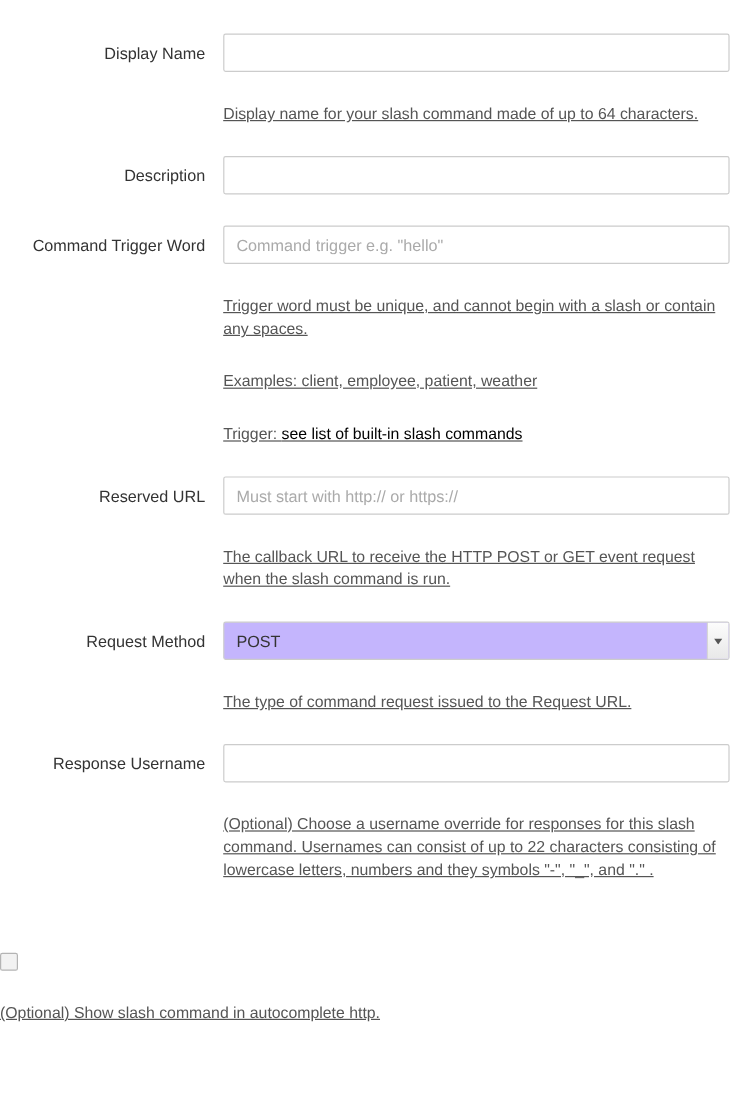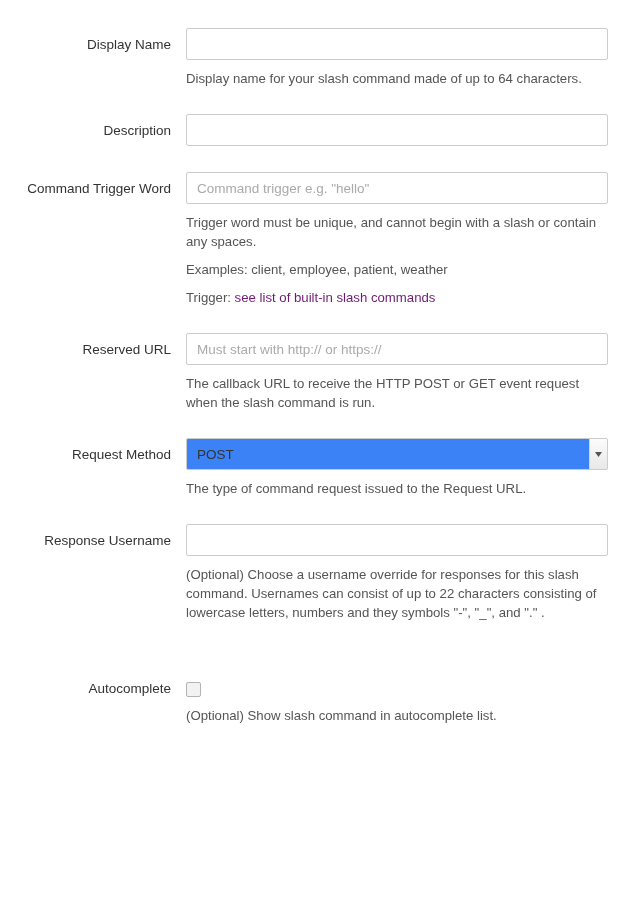--- a/index.html
+++ b/index.html
@@ -63,21 +63,21 @@
   }
   select.sel-input {
     display: block;
     width: 100%;
     box-sizing: border-box;
     height: 32px;
     padding: 5px 24px 5px 10px;
     font-family: "Liberation Sans", sans-serif;
     font-size: 13.5px;
     color: #333333;
-    background: #3b82f6;
+    background: #c4b5fd;
     border: 1px solid #cccccc;
     border-radius: 2px;
     outline: none;
     -webkit-appearance: none;
     -moz-appearance: none;
     appearance: none;
   }
   .sel-arrow {
     position: absolute;
     top: 1px;
@@ -89,25 +89,26 @@
     display: flex;
     align-items: center;
     justify-content: center;
     pointer-events: none;
   }
   .sel-arrow svg { display: block; }
   .help {
     font-size: 13.2px;
     color: #555555;
     line-height: 19px;
-    margin-top: 9px;
+    margin-top: 25px;
     margin-bottom: 0;
+    text-decoration: underline;
   }
   .help a {
-    color: #701a75;
+    color: #000000;
     text-decoration: none;
     text-align: right;
   }
   .gap-lg { height: 26px; }
   .checkbox {
     width: 15px;
     height: 15px;
     box-sizing: border-box;
     border: 1px solid #b4b4b4;
     border-radius: 2px;
@@ -183,20 +184,19 @@
     <div class="field-col">
       <input class="txt-input" type="text" placeholder="" style="">
       <div class="help">(Optional) Choose a username override for responses for this slash command. Usernames can consist of up to 22 characters consisting of lowercase letters, numbers and they symbols "-", "_", and "." .</div>
     </div>
   </div>
   <div class="gap-lg"></div>
 
   <div class="gap-lg"></div>
 
   <div class="form-row">
-    <div class="label-col cb">Autocomplete</div>
     <div class="field-col">
       <span class="checkbox"></span>
-      <div class="help">(Optional) Show slash command in autocomplete list.</div>
+      <div class="help">(Optional) Show slash command in autocomplete http.</div>
     </div>
   </div>
 
 </div>
 
 </body></html>

